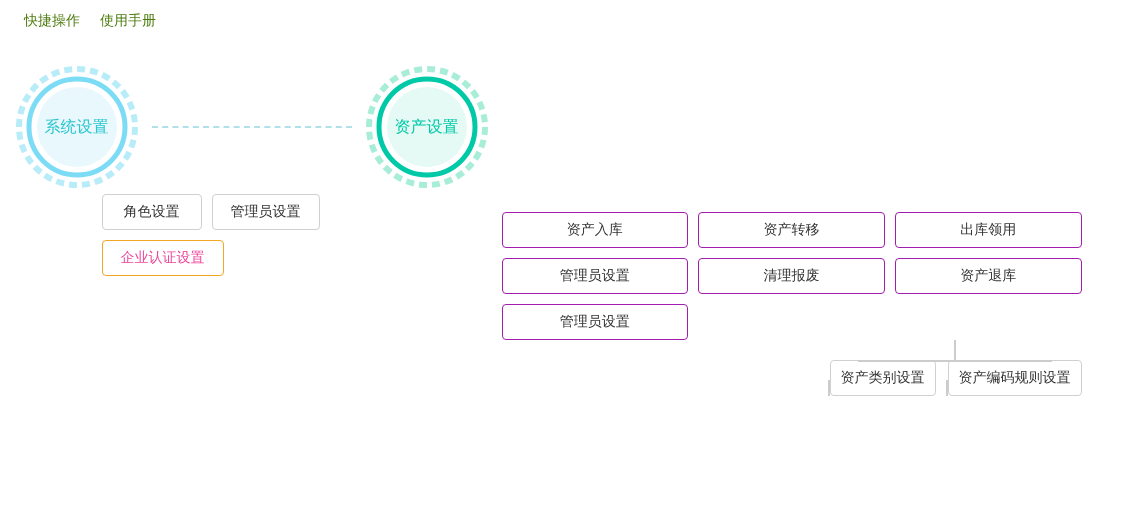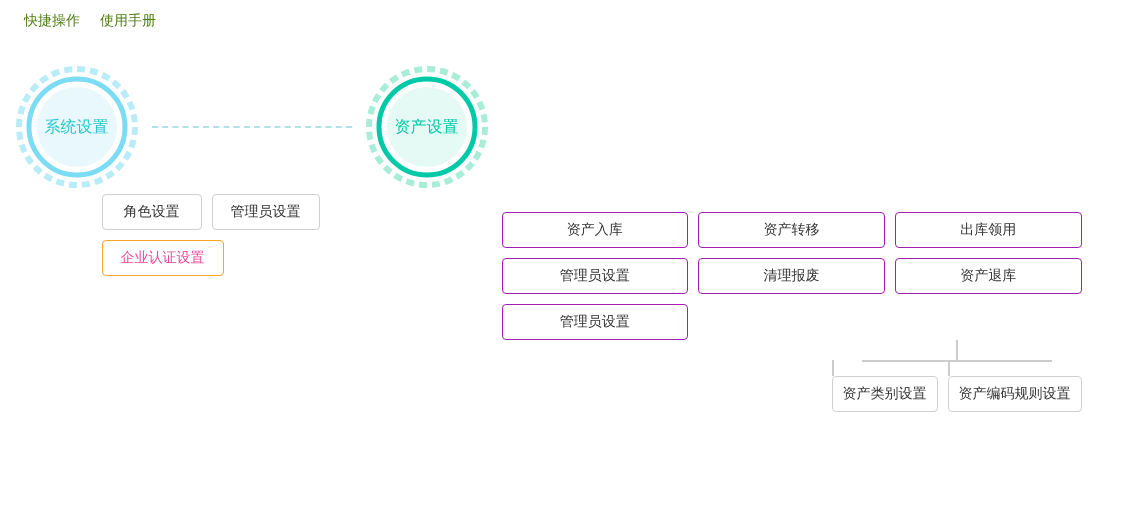--- a/index.html
+++ b/index.html
@@ -140,22 +140,22 @@
 
     .sub-line {
       width: 2px;
       height: 20px;
       background: #ccc;
       margin: 0 auto;
     }
 
     .sub-branch {
       display: flex;
-      flex-direction: column;
-      align-items: flex-start;
+      flex-direction: row;
+      align-items: flex-end;
     }
 
     .sub-branch-line {
       width: 2px;
       height: 16px;
       background: #ccc;
     }
 
     .sub-btn {
       border: 1px solid #d0d0d0;

